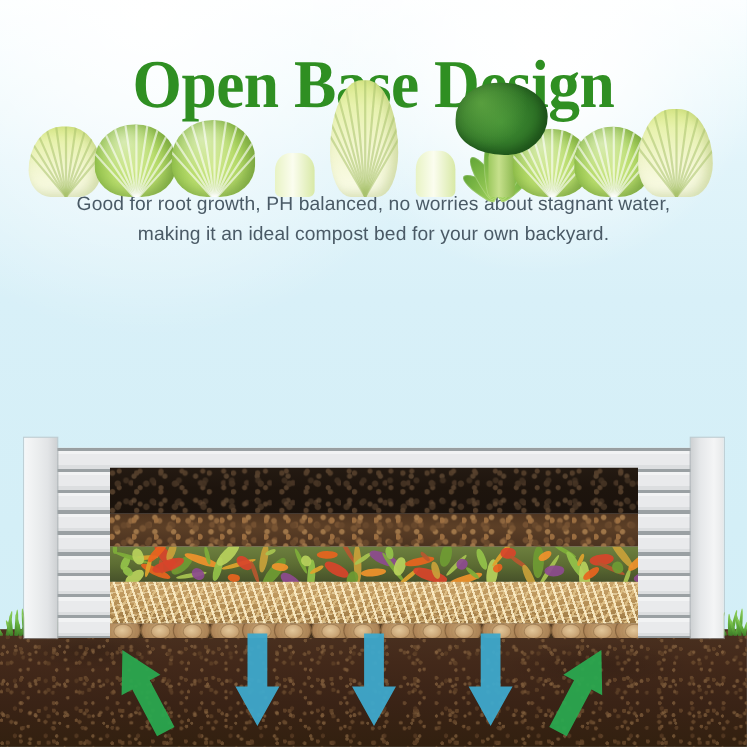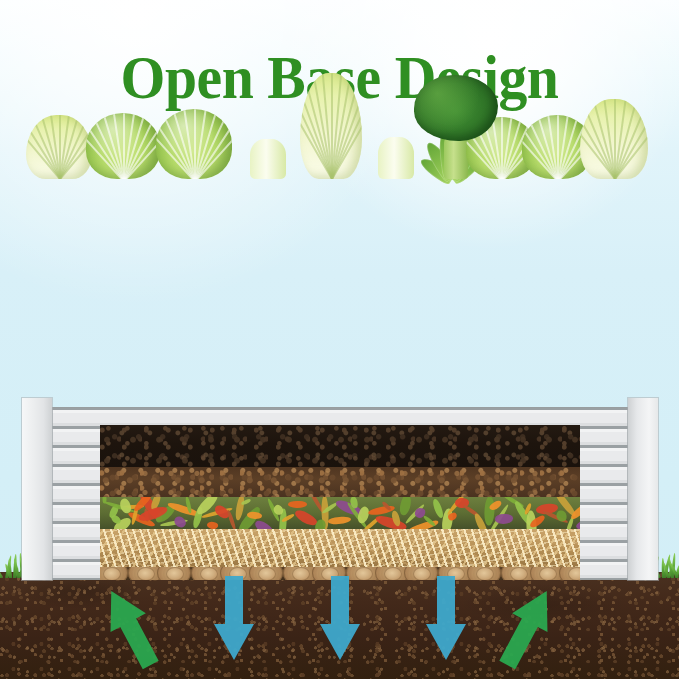--- a/index.html
+++ b/index.html
@@ -234,21 +234,22 @@
 </head>
 <body>
 
 <div id="scene">
 
   <div class="sky"></div>
 
   <div class="headline ui-text">Open Base Design</div>
 
   <div class="subhead ui-text">
-    <br>
+    <span>Good for root growth, PH balanced, no worries about stagnant water,</span><br>
+    <span>making it an ideal compost bed for your own backyard.</span>
   </div>
 
   <div id="veg-layer" style="position:absolute;left:0;top:0;width:679px;height:430px;">
       <span class="leaf" style="left:NaNpx;bottom:251px;width:NaNpx;height:72.0px;transform:rotate(2.0deg);background:linear-gradient(180deg,#bcd95e 0%,#e9f3b6 100%);box-shadow:inset 0 0 0 1px rgba(255,255,255,.18);z-index:10;"></span>
       <span class="leaf" style="left:NaNpx;bottom:251px;width:NaNpx;height:66.6px;transform:rotate(9.5deg);background:linear-gradient(180deg,#bcd95e 0%,#e9f3b6 100%);box-shadow:inset 0 0 0 1px rgba(255,255,255,.18);z-index:9;"></span>
       <span class="leaf" style="left:NaNpx;bottom:251px;width:NaNpx;height:61.2px;transform:rotate(24.0deg);background:linear-gradient(180deg,#bcd95e 0%,#e9f3b6 100%);box-shadow:inset 0 0 0 1px rgba(255,255,255,.18);z-index:8;"></span>
       <span class="leaf" style="left:NaNpx;bottom:251px;width:NaNpx;height:55.8px;transform:rotate(31.5deg);background:linear-gradient(180deg,#bcd95e 0%,#e9f3b6 100%);box-shadow:inset 0 0 0 1px rgba(255,255,255,.18);z-index:7;"></span>
       <span class="leaf" style="left:NaNpx;bottom:251px;width:NaNpx;height:50.4px;transform:rotate(46.0deg);background:linear-gradient(180deg,#bcd95e 0%,#e9f3b6 100%);box-shadow:inset 0 0 0 1px rgba(255,255,255,.18);z-index:6;"></span>
       <div class="napa" style="left:26px;bottom:251px;width:66px;height:64px;z-index:12;">
         <i style="transform:rotate(-40.0deg);"></i>

